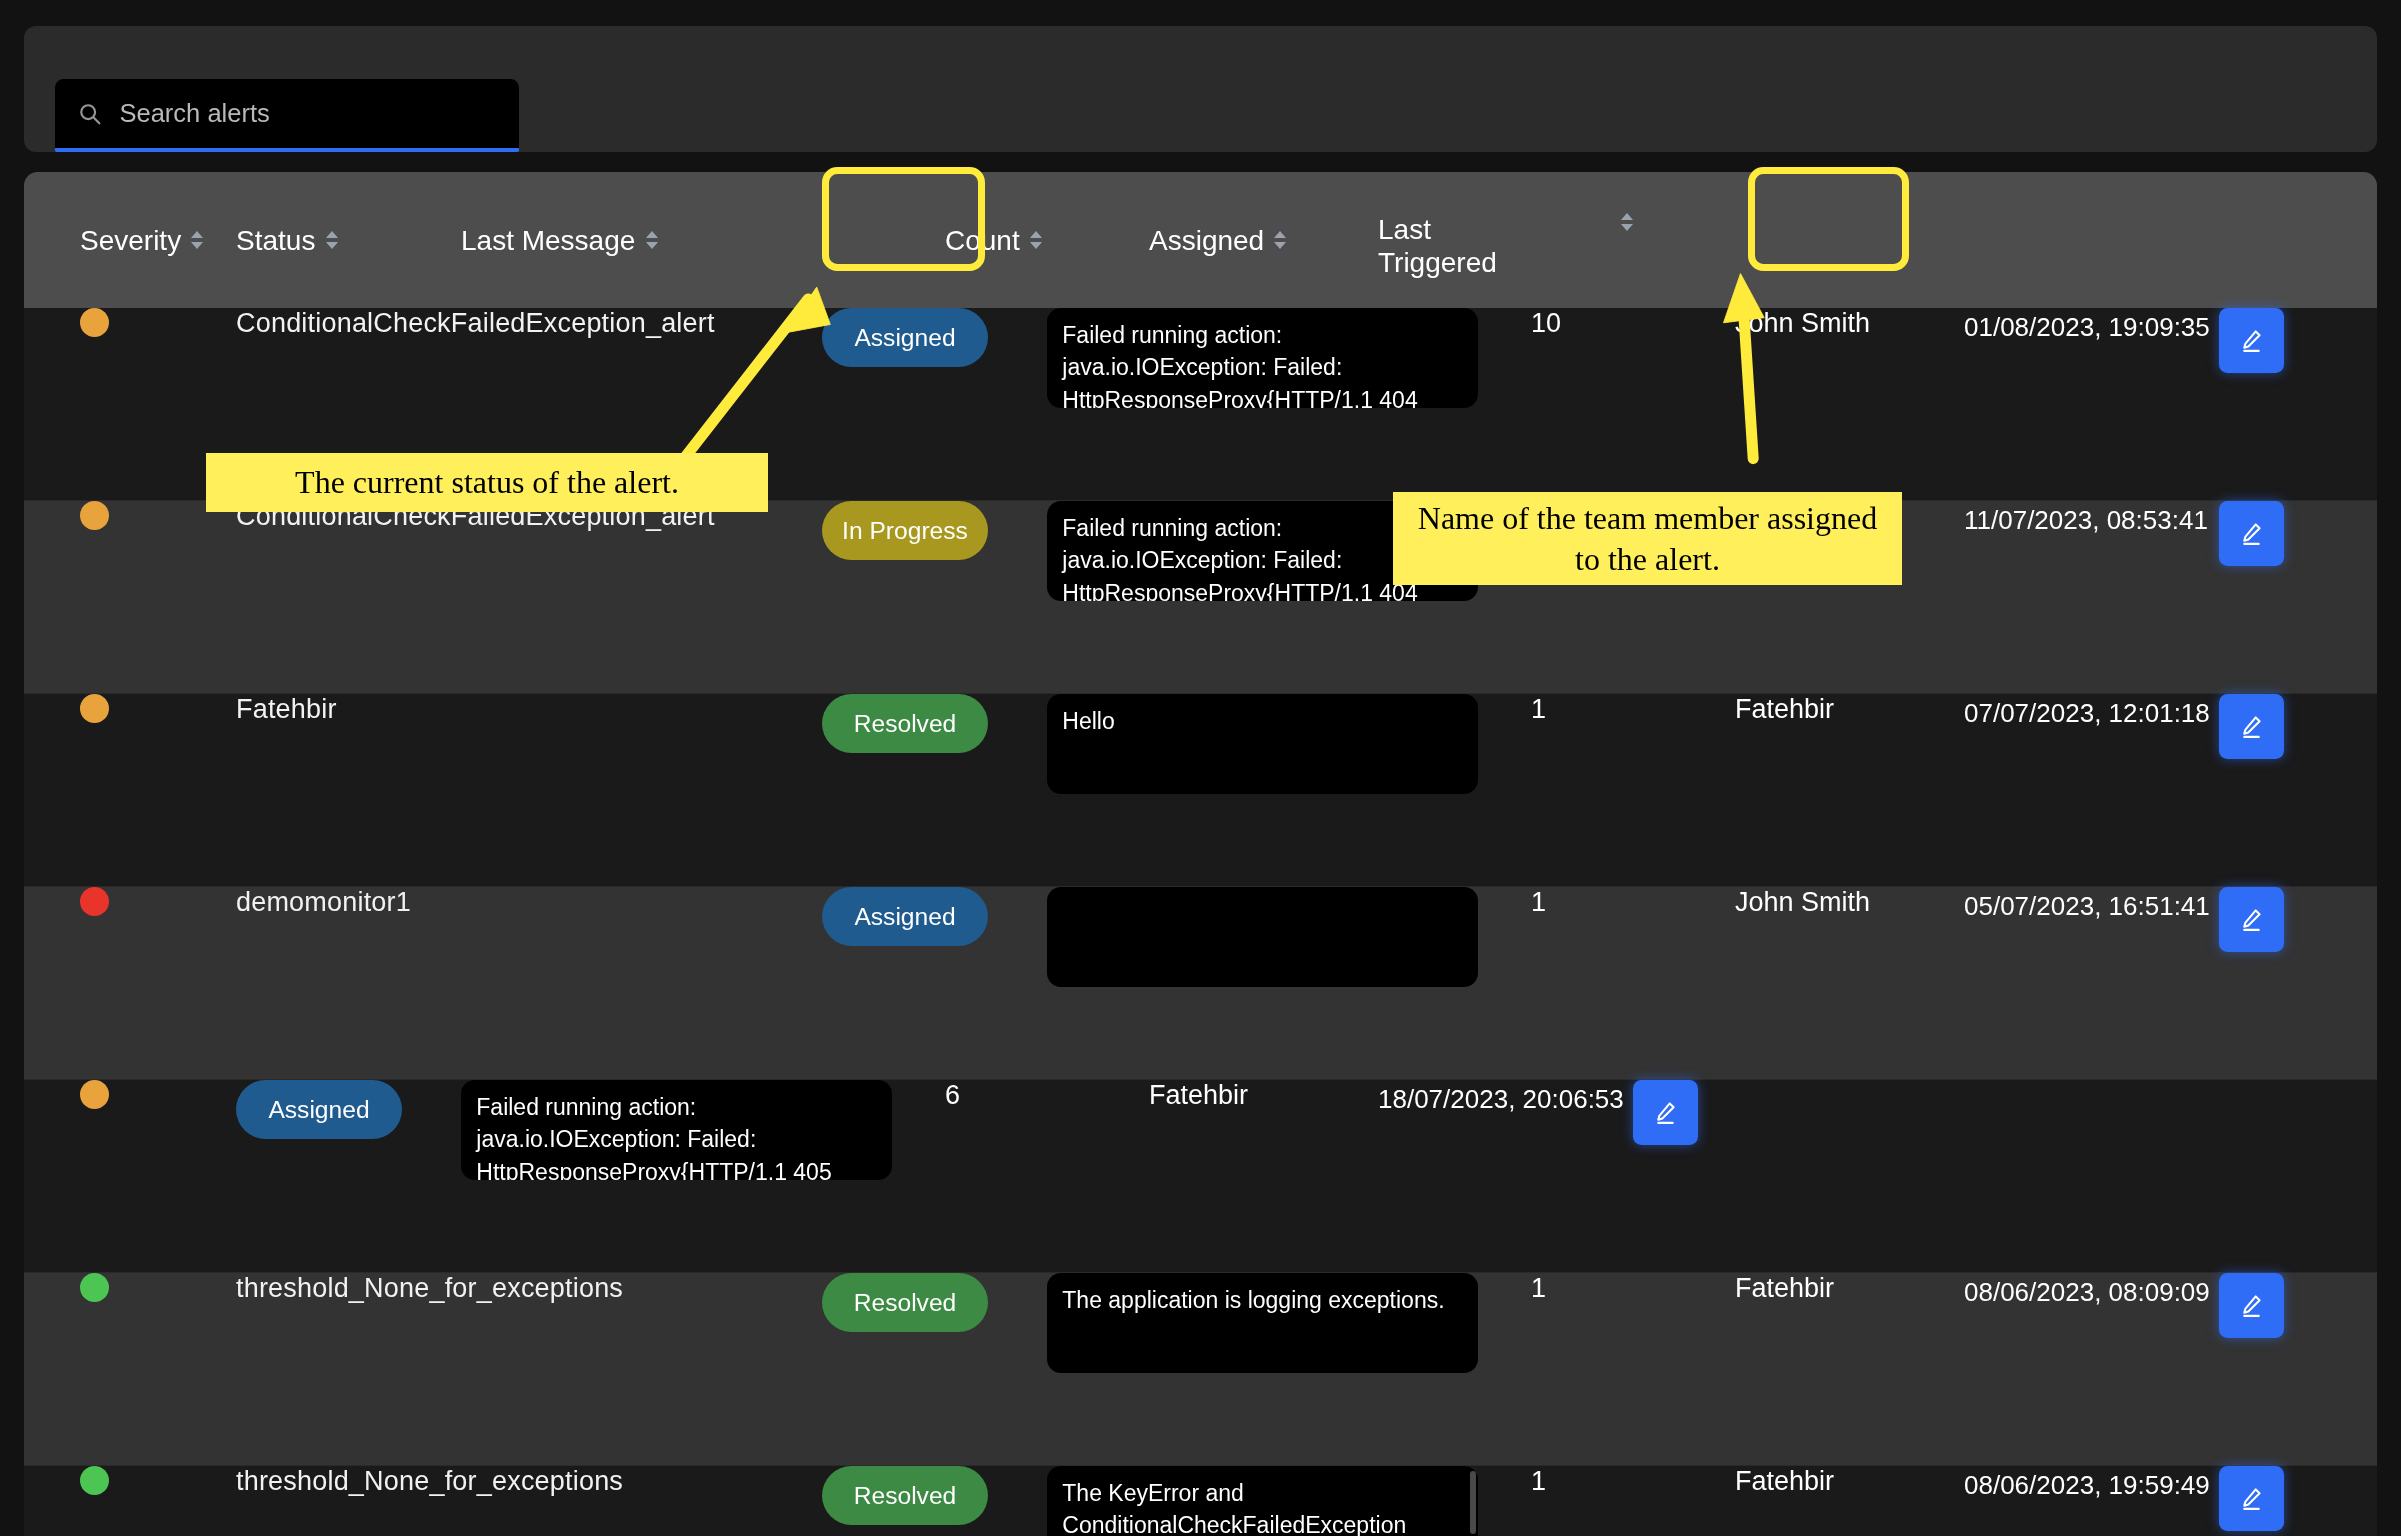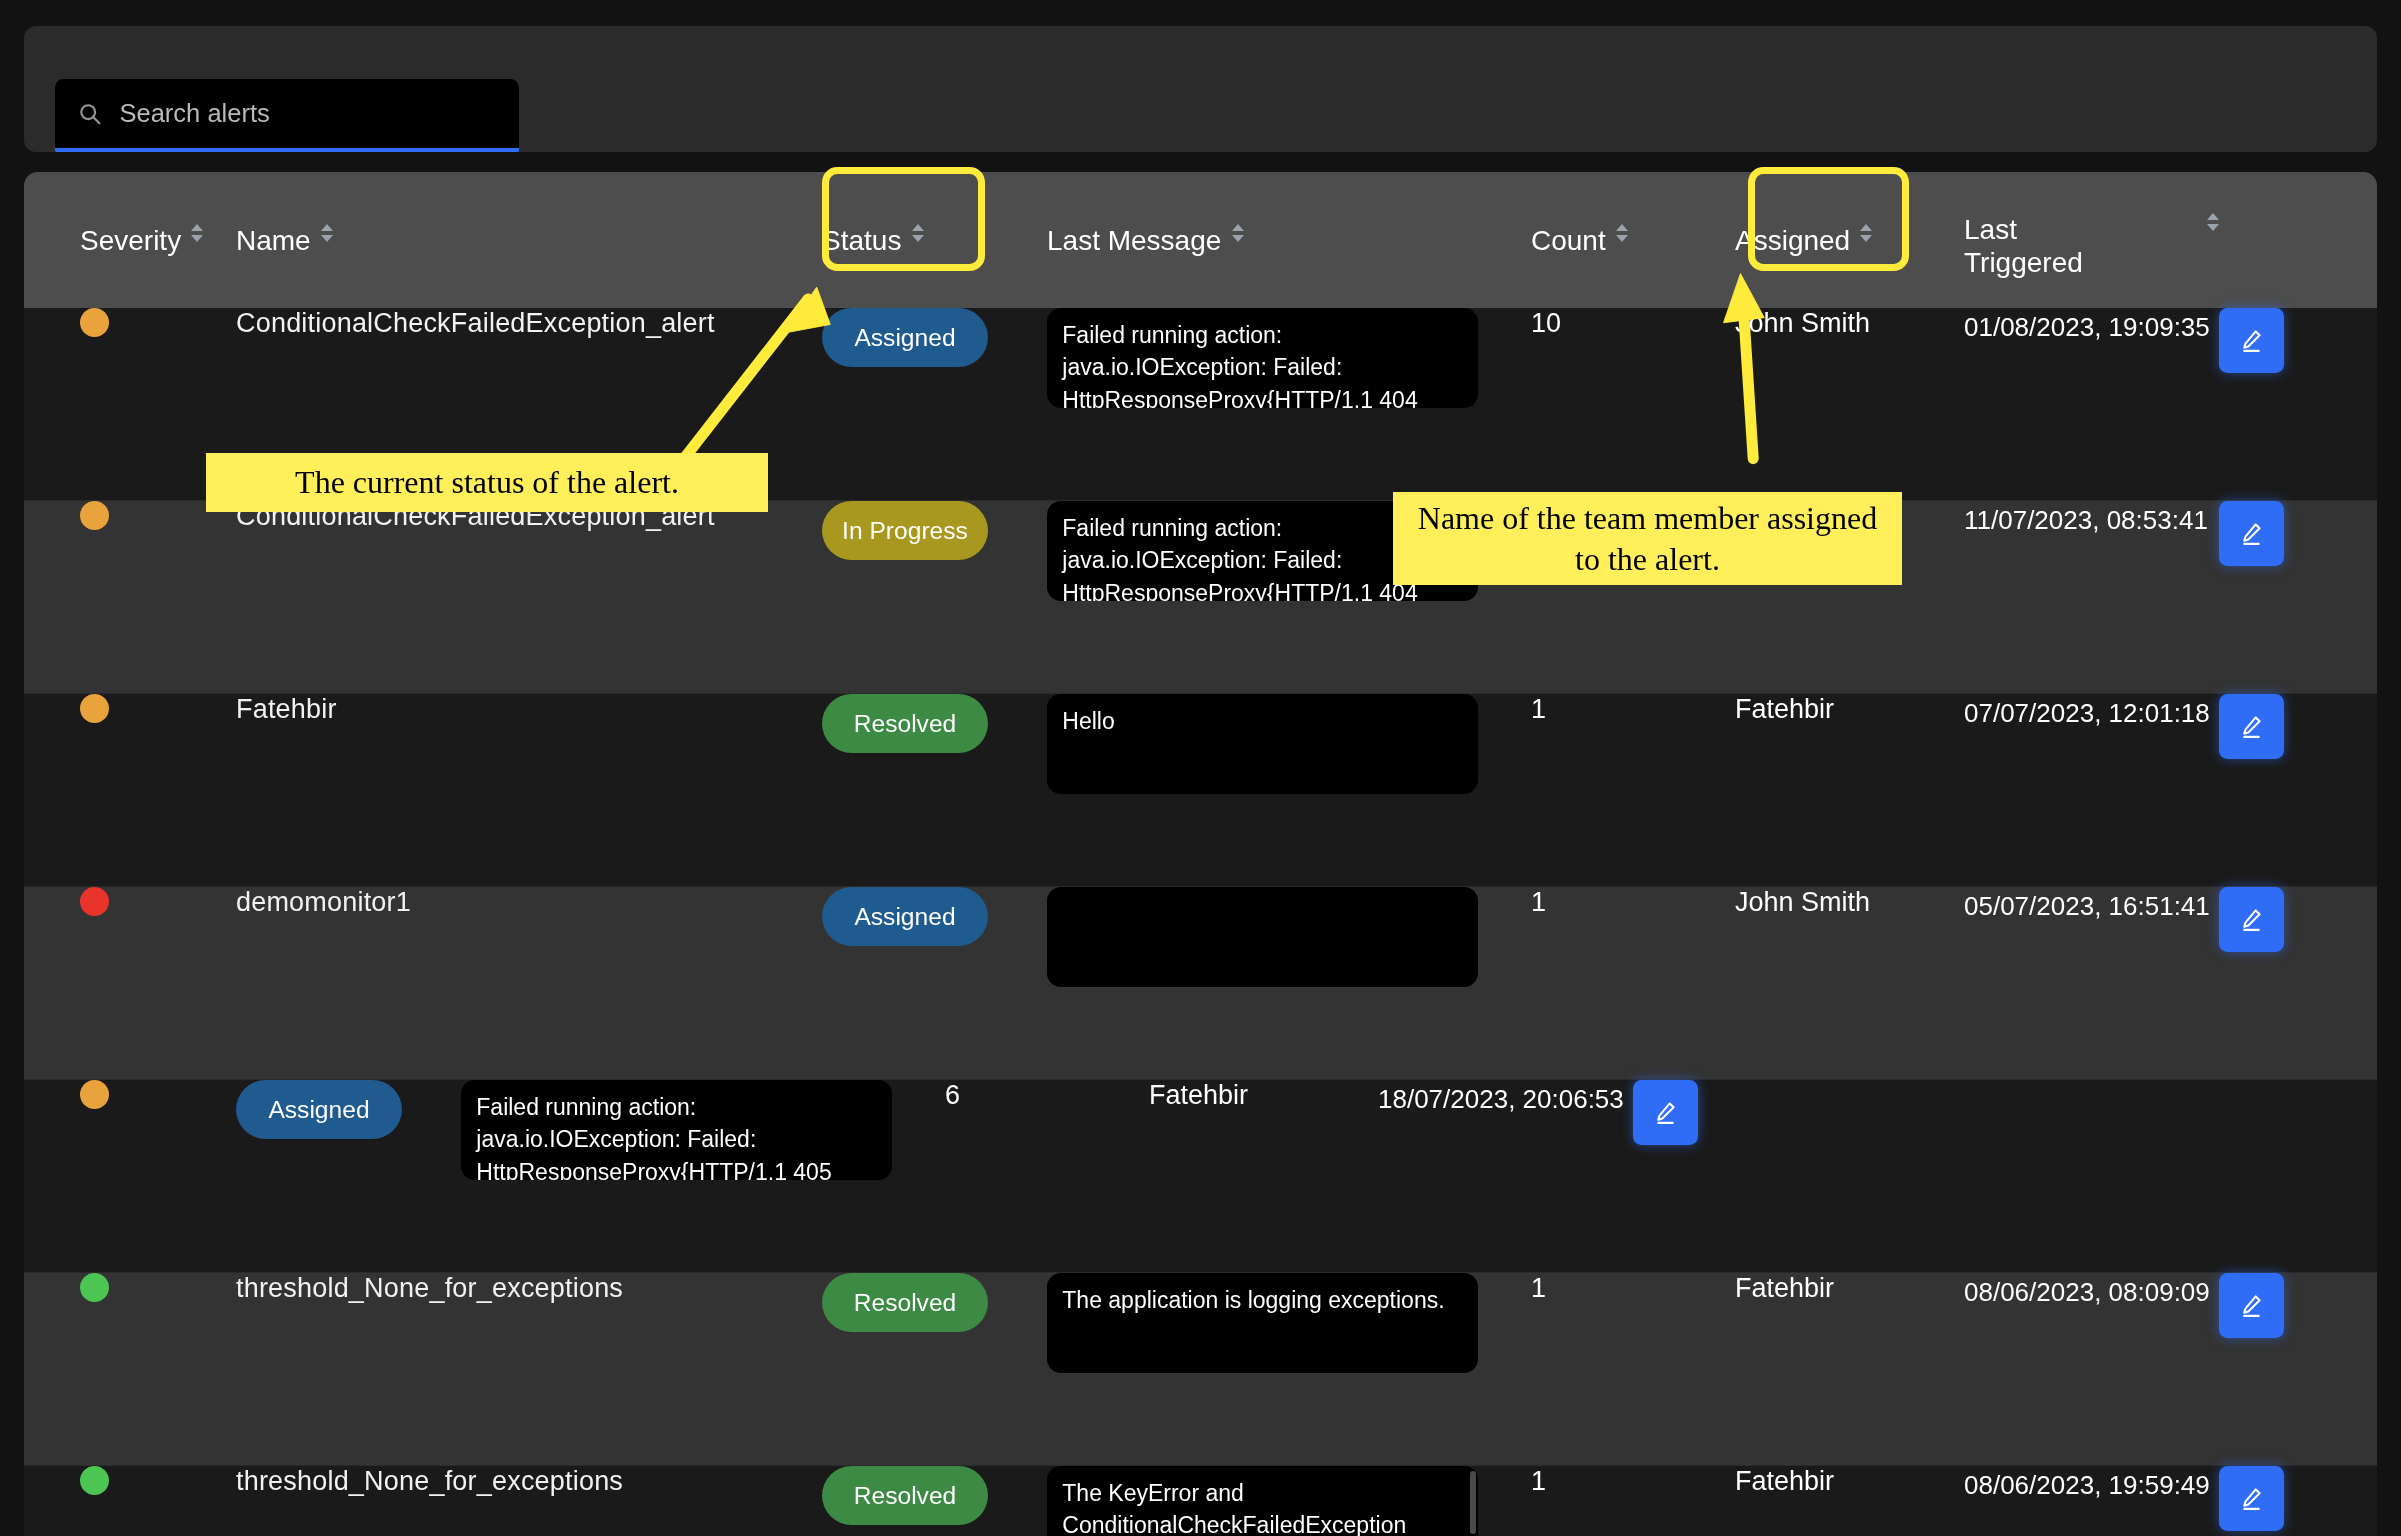--- a/index.html
+++ b/index.html
@@ -78,20 +78,21 @@
   .thead {
     display: flex;
     background: #4d4d4d;
     height: 136px;
     align-items: center;
   }
   .th {
     color: #ffffff;
     font-size: 28px;
     display: flex;
+    align-items: center;
     gap: 10.2px;
     box-sizing: border-box;
   }
   .th .label { line-height: 1.2; }
   .sort-icon {
     display: inline-flex;
     flex-direction: column;
     gap: 4.2px;
     flex: 0 0 auto;
   }
@@ -232,27 +233,20 @@
   <div class="table-card">
 
     <div class="thead">
       <div class="th c-sev">
         <span class="label">Severity</span>
         <span class="sort-icon">
             <i class="up"></i>
             <i class="down"></i>
           </span>
       </div>
-      <div class="th c-name">
-        <span class="label">Name</span>
-        <span class="sort-icon">
-            <i class="up"></i>
-            <i class="down"></i>
-          </span>
-      </div>
       <div class="th c-stat">
         <span class="label">Status</span>
         <span class="sort-icon">
             <i class="up"></i>
             <i class="down"></i>
           </span>
       </div>
       <div class="th c-msg">
         <span class="label">Last Message</span>
         <span class="sort-icon">

